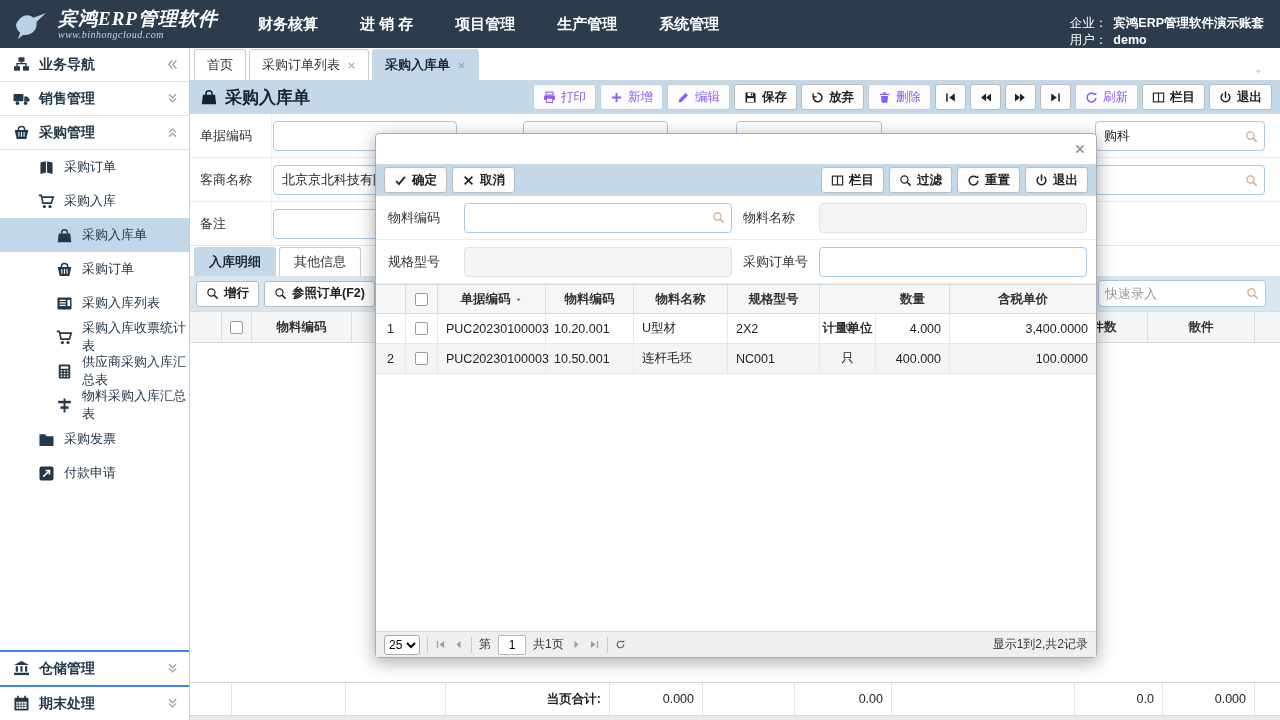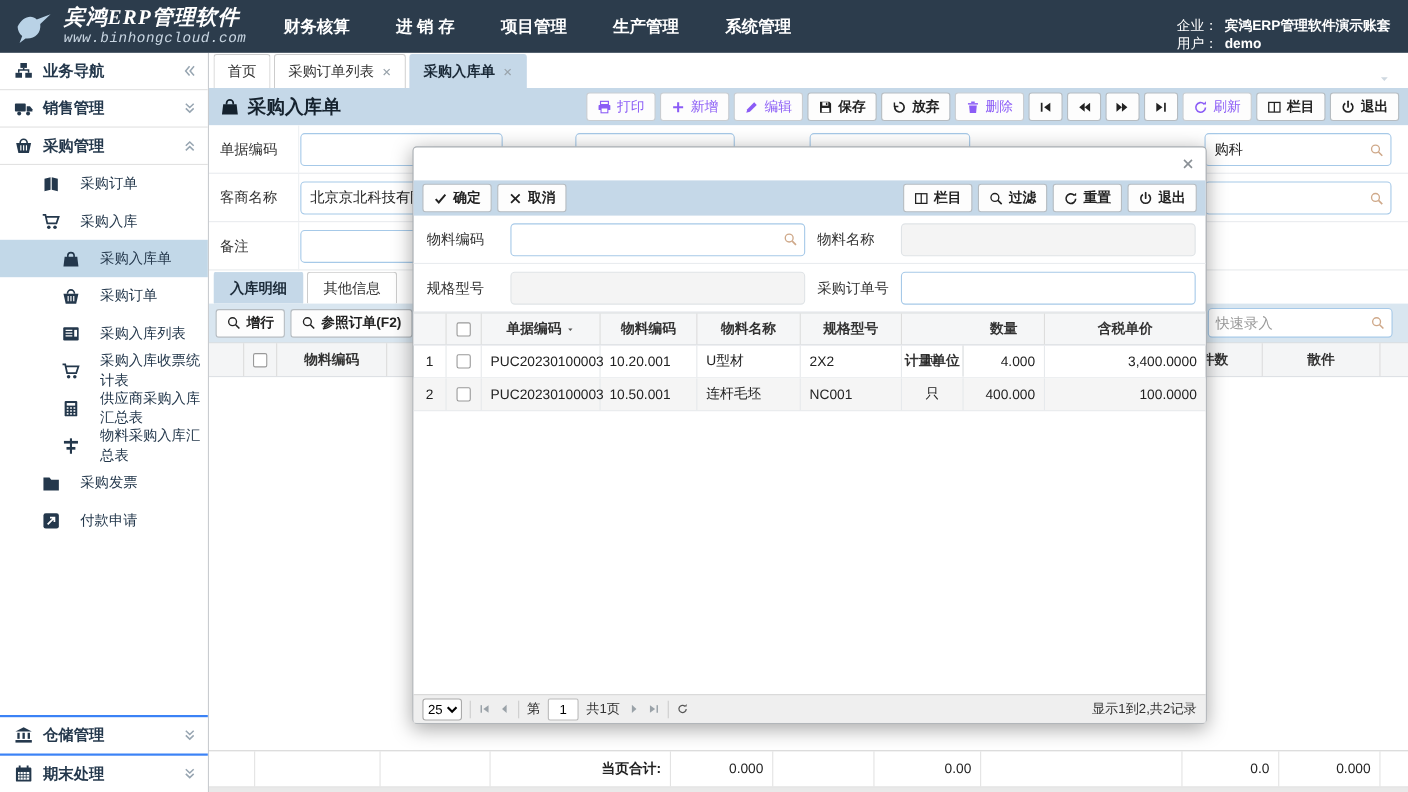--- a/index.html
+++ b/index.html
@@ -6,36 +6,36 @@
   html,body { width:1280px; height:720px; overflow:hidden; }
   body { font-family:"Liberation Sans","DejaVu Sans",sans-serif; font-size:13px; color:#222; background:#fff; position:relative; }
   .ico { display:inline-flex; width:14px; height:14px; flex:none; }
   .ico svg { width:100%; height:100%; display:block; }
 
   
   #topbar { position:absolute; left:0; top:0; width:1280px; height:48px; background:#2c3c4c; display:flex; align-items:center; z-index:5; }
   .brand { display:flex; align-items:center; gap:8px; padding-left:12px; width:230px; }
   .brandico { width:38px; height:32px; }
   .brand-title { font-family:"Liberation Serif","DejaVu Serif",serif; font-style:italic; font-weight:bold; font-size:19px; color:#fff; letter-spacing:1px; line-height:20px; white-space:nowrap; }
-  .brand-sub { font-family:Liberation Mono, monospace; font-style:italic; font-size:13px; color:#c9d6e2; letter-spacing:.5px; }
+  .brand-sub { font-family:Liberation Serif, serif; font-style:italic; font-size:10px; color:#c9d6e2; letter-spacing:.5px; }
   #topnav { display:flex; gap:42px; margin-left:28px; }
   .navitem { color:#fff; font-size:15px; font-weight:bold; cursor:pointer; white-space:nowrap; }
   .userbox { margin-left:auto; margin-right:16px; display:flex; align-items:flex-end; gap:17px; color:#fff; cursor:pointer;flex-direction:column; }
   .userico { width:27px; height:27px; color:#fff; }
   .user-lines { font-size:12.5px; line-height:17px; }
   .user-lines b { font-weight:bold; margin-left:6px; }
   .caretico { width:11px; height:11px; color:#cfd8e0; }
 
   
   #sidebar { position:absolute; left:0; top:48px; width:190px; bottom:0; background:#fff; border-right:1px solid #c9ccd0; display:flex; flex-direction:column; overflow:hidden; z-index:4; }
   .sgroup { height:34px; display:flex; align-items:center; gap:9px; padding:0 10px 0 13px; border-bottom:1px solid #e2e2e2; color:#24384c; font-size:14px; font-weight:bold; cursor:pointer; flex:none; }
   .sgroup .ico, .schild .ico { width:17px; height:17px; color:#24384c; }
   .chev { margin-left:auto; }
   .chev .ico, .chev { width:13px; height:13px; color:#97a5b1; }
-  .schild { height:34px; display:flex; align-items:center; gap:18px; color:#24384c; font-size:13px; font-weight:500; cursor:pointer; flex:none; }
+  .schild { height:34px; display:flex; align-items:center; gap:9px; color:#24384c; font-size:13px; font-weight:500; cursor:pointer; flex:none; }
   .schild.lvl1 { padding-left:38px; }
   .schild.lvl2 { padding-left:56px; }
   .schild.sel { background:#c2d8e8; }
   #sbottom { margin-top:auto; }
   #sbottom .sgroup { border-top:2px solid #3b82f6; border-bottom:none; height:35px; }
 
   
   #main { position:absolute; left:190px; top:48px; right:0; bottom:0; display:flex; flex-direction:column; background:#fff; }
   #tabbar { height:32px; display:flex; align-items:flex-end; padding-left:4px; background:#fff; flex:none; }
   .tab { height:31px; display:flex; align-items:center; gap:7px; padding:0 12px; border:1px solid #ccc; border-bottom:none; border-radius:3px 3px 0 0; background:#fff; margin-right:3px; font-size:13px; color:#333; cursor:pointer; }

